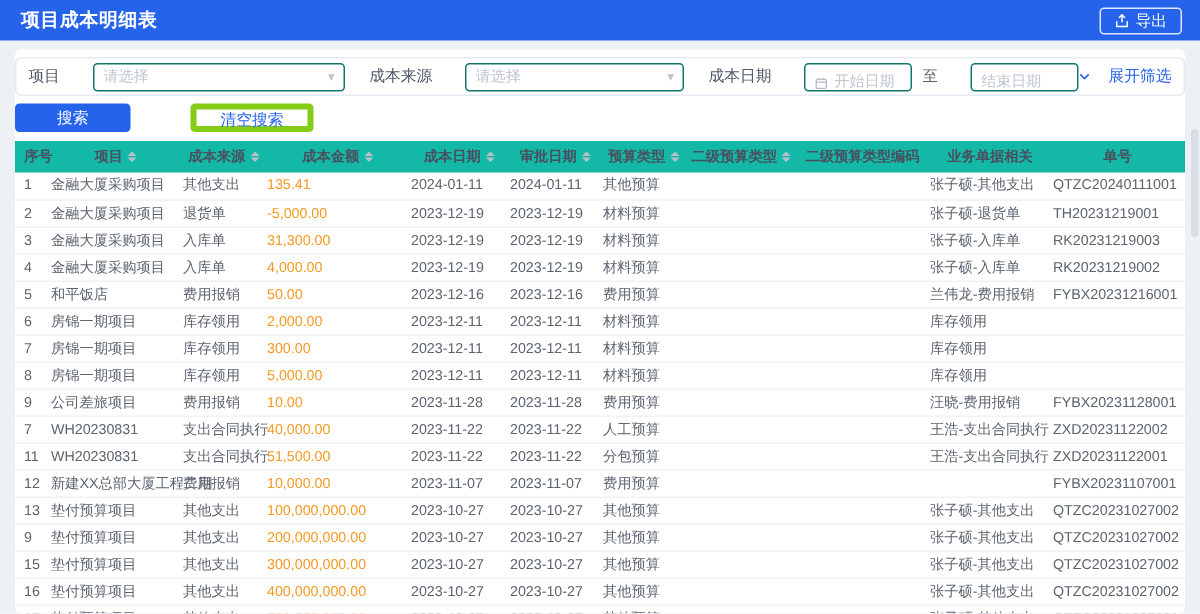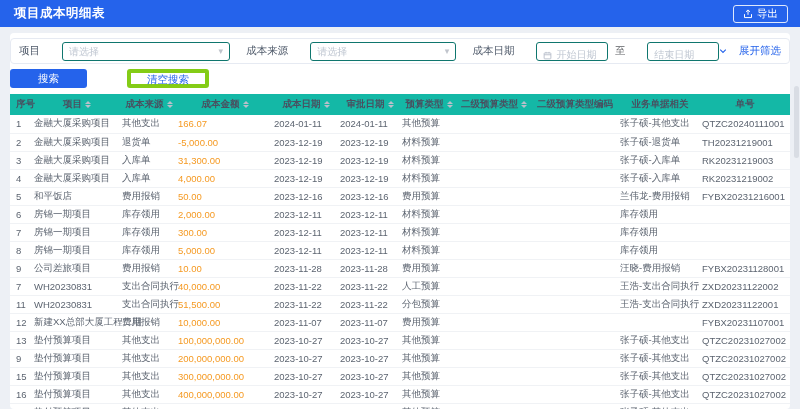--- a/index.html
+++ b/index.html
@@ -208,21 +208,21 @@
           <th><span class="th-label">二级预算类型编码</span></th>
           <th><span class="th-label">业务单据相关</span></th>
           <th><span class="th-label">单号</span></th>
         </tr>
     </thead>
     <tbody>
         <tr>
           <td>1</td>
           <td>金融大厦采购项目</td>
           <td>其他支出</td>
-          <td class="amount">166.07</td>
+          <td class="amount">135.41</td>
           <td>2024-01-11</td>
           <td>2024-01-11</td>
           <td>其他预算</td>
           <td></td>
           <td></td>
           <td>张子硕-其他支出</td>
           <td>QTZC20240111001</td>
         </tr>
         <tr>
           <td>2</td>

